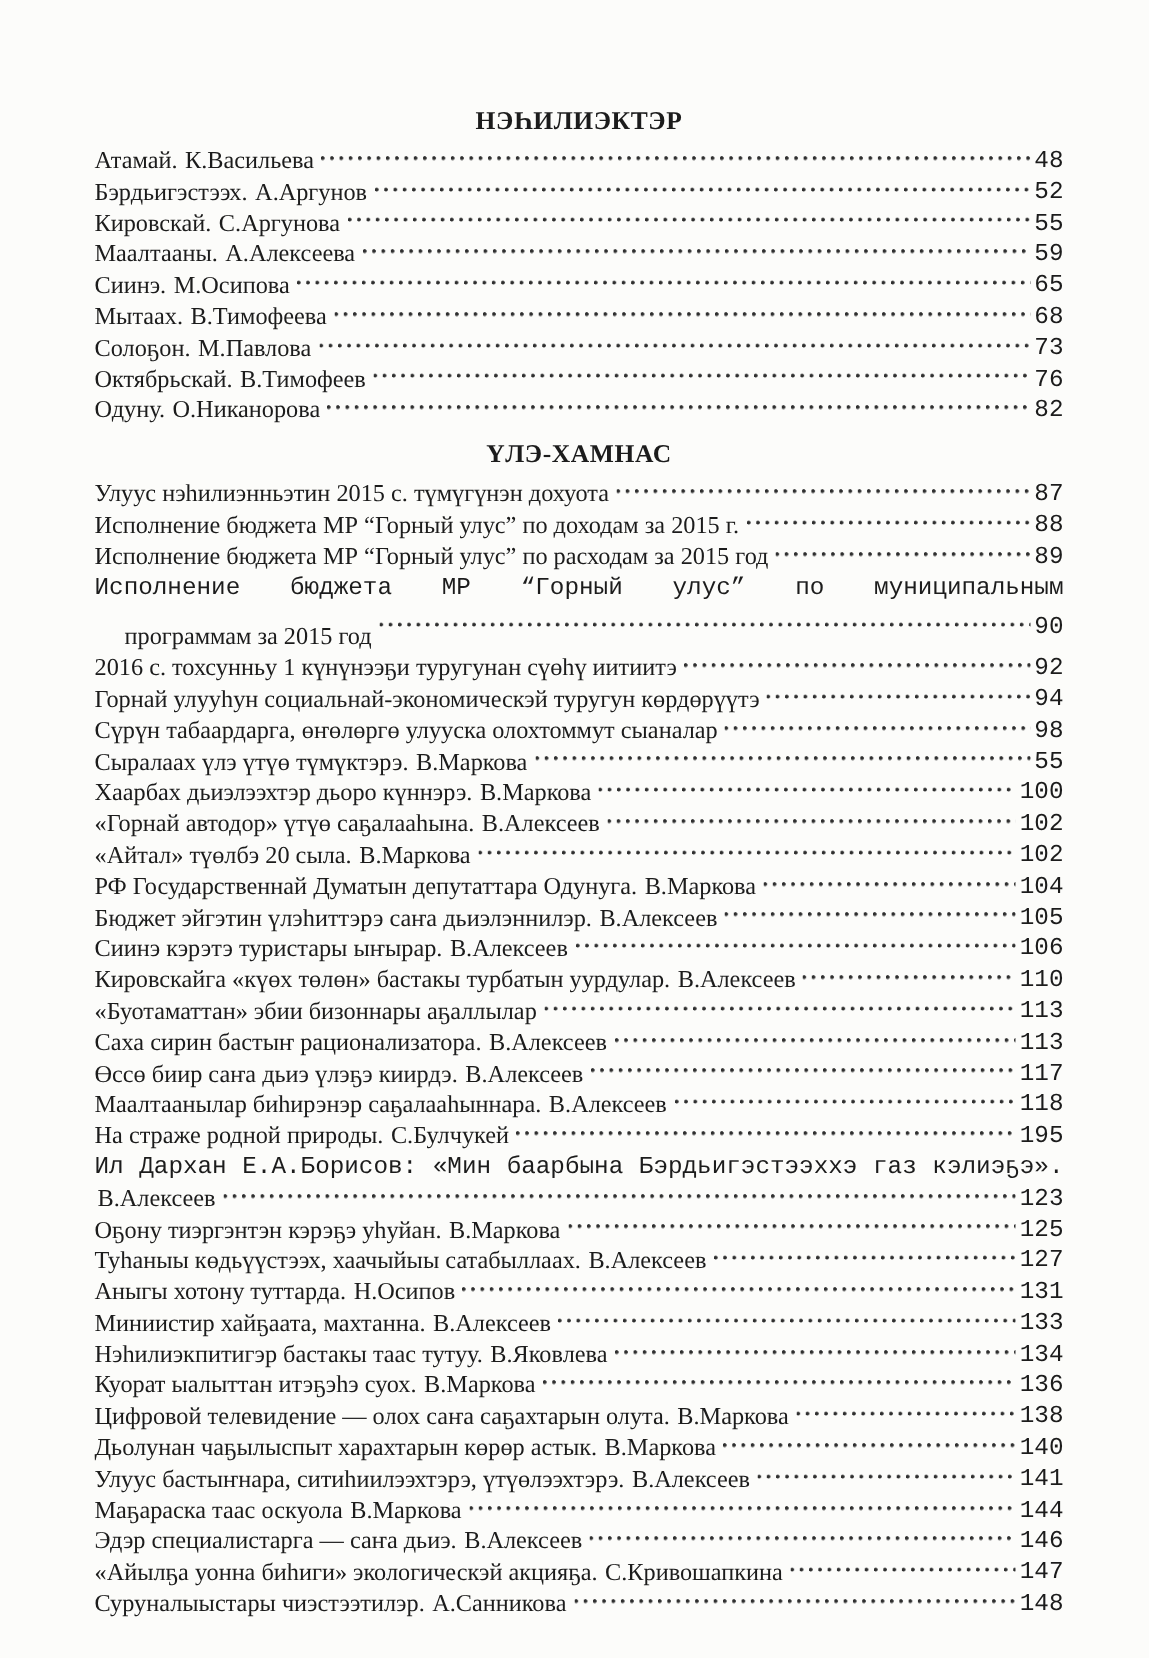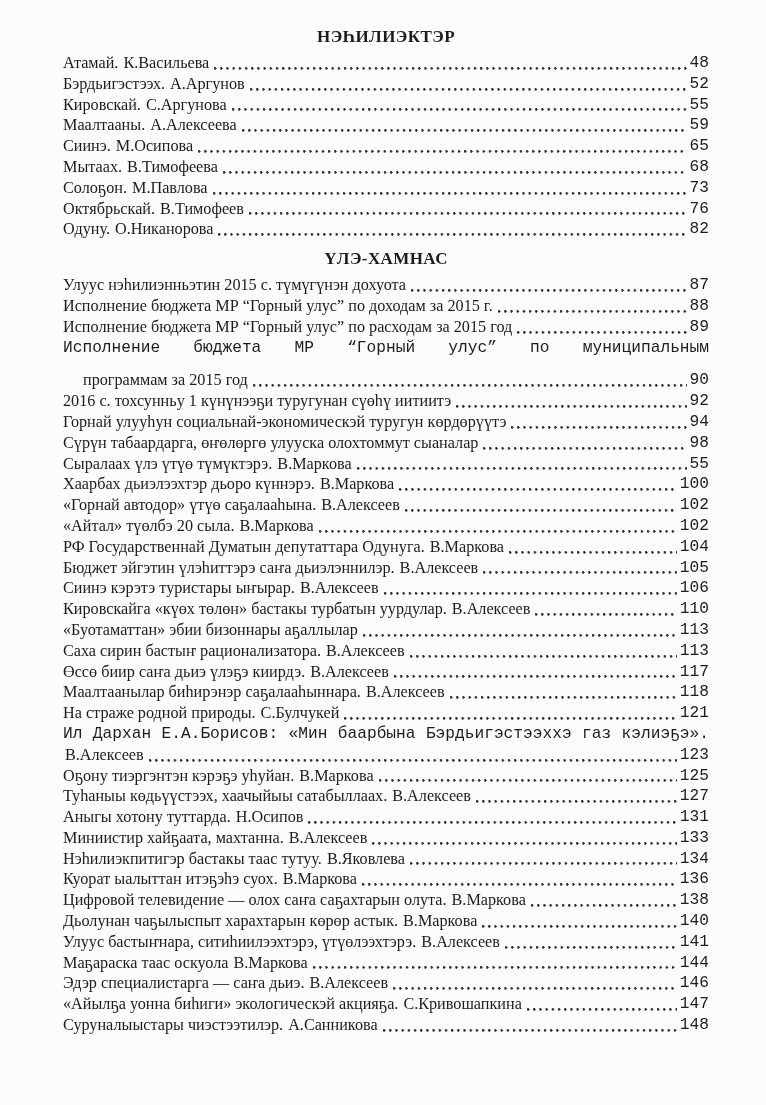--- a/index.html
+++ b/index.html
@@ -4,33 +4,33 @@
 <style>
   html, body { margin: 0; padding: 0; }
   body {
     width: 766px;
     height: 1105px;
     background: #fcfcfa;
     color: #1c1c1c;
     font-family: "Liberation Serif", "DejaVu Serif", serif;
     overflow: hidden;
   }
-  .page { padding: 24px 57px 0 63px; }
+  .page { padding: 68px 57px 0 63px; }
   .section-title {
     font-size: 17px;
     font-weight: 700;
     text-align: center;
     letter-spacing: .4px;
     line-height: 25px;
     margin: 0 0 4px 0;
   }
   .toc-section + .toc-section .section-title { margin-top: 6px; }
   .toc-row {
     display: flex;
-    align-items: flex-end;
+    align-items: center;
     font-size: 16.2px;
     line-height: 20.8px;
   }
   .toc-row.line-full {
     display: block;
     text-align: justify;
     text-align-last: justify;
     font-family: Liberation Mono, monospace;
   }
   .entry-text { white-space: nowrap; }
@@ -215,21 +215,21 @@
         <div class="toc-row">
           <span class="entry-text">Маалтаанылар биһирэнэр саҕалааһыннара.</span>
           <span class="entry-author">В.Алексеев</span>
           <span class="dots"></span>
           <span class="page-num">118</span>
         </div>
         <div class="toc-row">
           <span class="entry-text">На страже родной природы.</span>
           <span class="entry-author">С.Булчукей</span>
           <span class="dots"></span>
-          <span class="page-num">121</span>
+          <span class="page-num">195</span>
         </div>
         <div class="toc-row line-full"><span>Ил Дархан Е.А.Борисов: «Мин баарбына Бэрдьигэстээххэ газ кэлиэҕэ».</span></div>
         <div class="toc-row">
           <span class="entry-author cont-author">В.Алексеев</span>
           <span class="dots"></span>
           <span class="page-num">123</span>
         </div>
         <div class="toc-row">
           <span class="entry-text">Оҕону тиэргэнтэн кэрэҕэ уһуйан.</span>
           <span class="entry-author">В.Маркова</span>

